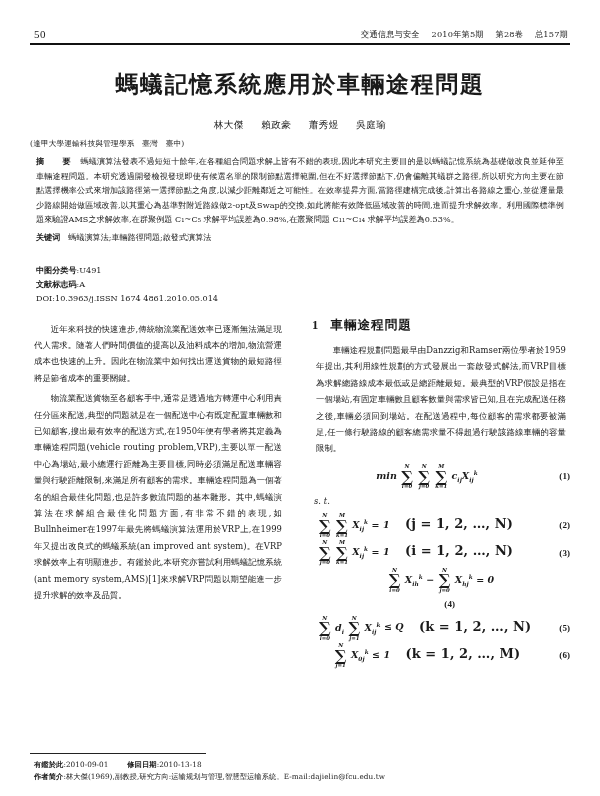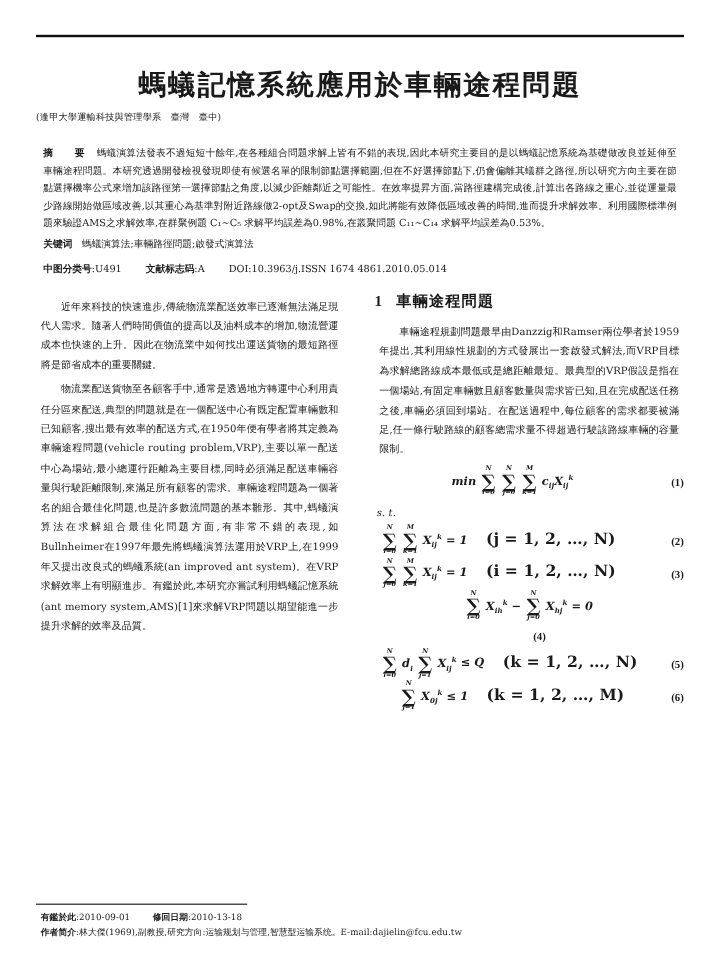--- a/index.html
+++ b/index.html
@@ -65,42 +65,43 @@
   .authors span { margin: 0 7px; }
   .affil {
     text-align: left;
     font-size: 7.6px;
     letter-spacing: 0.2px;
     margin-top: 7px;
   }
 
   
   .abstract {
-    margin: 17px 6px 0 6px;
+    margin: 5px 6px 0 6px;
     font-size: 8.1px;
     line-height: 14.6px;
     text-align: justify;
     letter-spacing: 0.05px;
   }
   .abs-label {
     font-weight: bold;
     letter-spacing: 5px;
     margin-right: 5px;
   }
   .kw {
     margin: 3px 6px 0 6px;
     font-size: 8.1px;
     line-height: 14.6px;
   }
   .kw-label { font-weight: bold; margin-right: 8px; }
   .clsline {
-    margin: 6px 6px 0 6px;
+    margin: 18px 6px 0 6px;
     font-size: 8.1px;
     line-height: 14px;
     display: flex;
+    flex-direction: column;
   }
   .clsline .seg { margin-right: 20px; white-space: nowrap; }
   .clsline .seg b { font-weight: bold; }
 
   
   .columns {
     display: flex;
     margin-top: 12px;
     height: 404px;
   }
@@ -204,24 +205,39 @@
     padding-left: 4px;
   }
   .footline .lbl { font-weight: bold; }
   .footline span.gap { display: inline-block; width: 14px; }
 </style>
 </head>
 <body>
 
 <div class="page">
 
+  <div class="runhead">
+    <div class="runhead-page">50</div>
+    <div class="runhead-info">
+      <span>交通信息与安全</span>
+      <span>2010年第5期</span>
+      <span>第28卷</span>
+      <span>总157期</span>
+    </div>
+  </div>
   <div class="rule"></div>
 
   <div class="title">螞蟻記憶系統應用於車輛途程問題</div>
 
+  <div class="authors">
+    <span>林大傑</span>
+    <span>賴政豪</span>
+    <span>蕭秀煜</span>
+    <span>吳庭瑜</span>
+  </div>
 
   <div class="affil">(逢甲大學運輸科技與管理學系　臺灣　臺中)</div>
 
   <div class="abstract">
     <span class="abs-label">摘　要</span><span>螞蟻演算法發表不過短短十餘年,在各種組合問題求解上皆有不錯的表現,因此本研究主要目的是以螞蟻記憶系統為基礎做改良並延伸至車輛途程問題。本研究透過開發檢視發現即使有候選名單的限制節點選擇範圍,但在不好選擇節點下,仍會偏離其蟻群之路徑,所以研究方向主要在節點選擇機率公式來增加該路徑第一選擇節點之角度,以減少距離鄰近之可能性。在效率提昇方面,當路徑建構完成後,計算出各路線之重心,並從運量最少路線開始做區域改善,以其重心為基準對附近路線做2-opt及Swap的交換,如此將能有效降低區域改善的時間,進而提升求解效率。利用國際標準例題來驗證AMS之求解效率,在群聚例題 C₁~C₅ 求解平均誤差為0.98%,在叢聚問題 C₁₁~C₁₄ 求解平均誤差為0.53%。</span>
   </div>
 
   <div class="kw">
     <span class="kw-label">关键词</span><span>螞蟻演算法;車輛路徑問題;啟發式演算法</span>
   </div>

